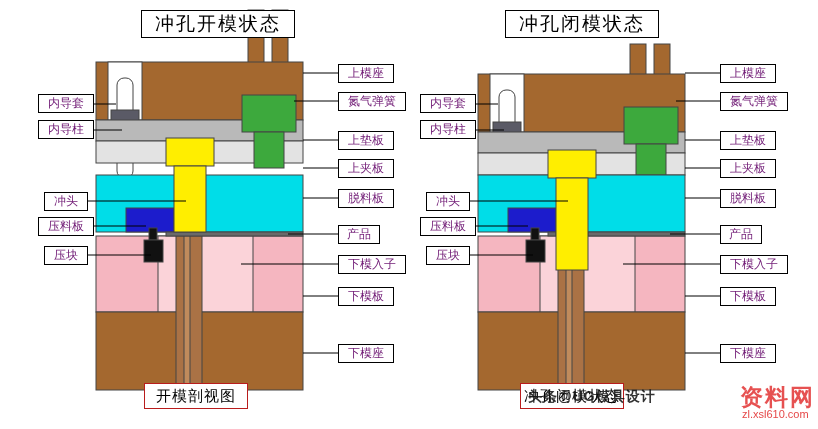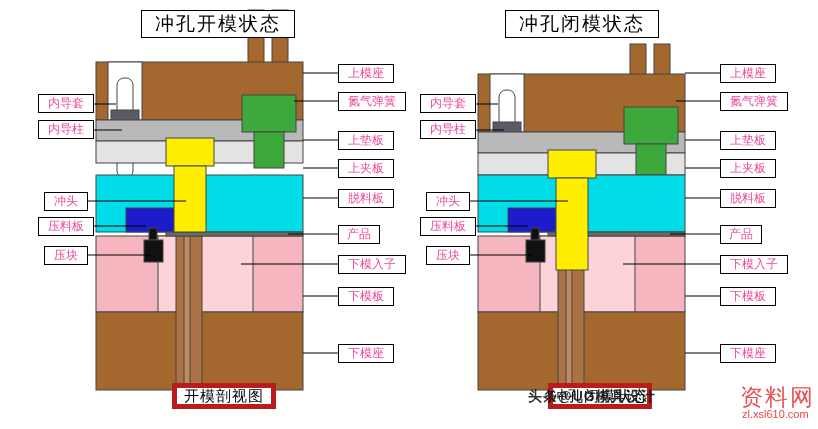--- a/index.html
+++ b/index.html
@@ -9,39 +9,39 @@
   }
   .figure{position:absolute;width:372px;height:420px;}
   .figure svg{position:absolute;left:0;top:0;}
   .title-box{
     position:absolute;border:1px solid #000;background:#fff;
     display:flex;align-items:center;justify-content:center;
     font:19px "Liberation Serif",serif;letter-spacing:2px;color:#000;
     box-sizing:border-box;white-space:nowrap;
   }
   .caption-box{
-    position:absolute;border:5px solid #b91c1c;background:#fff;
+    position:absolute;border:1px solid #b91c1c;background:#fff;
     display:flex;align-items:center;justify-content:center;
     font:15px "Liberation Serif",serif;letter-spacing:1px;color:#000;
-    box-sizing:border-box;white-space:nowrap;margin-left:28px;
+    box-sizing:border-box;white-space:nowrap;
   }
   .label{
     position:absolute;border:1px solid #000;background:#fff;height:19px;
     display:flex;align-items:center;justify-content:center;
-    font-size:12px;color:#ec4899;box-sizing:border-box;white-space:nowrap;
+    font-size:12px;color:#701a75;box-sizing:border-box;white-space:nowrap;
     padding:7px 2px;
   }
   .die rect{stroke:#444;stroke-width:1;}
   .leader{stroke:#000;stroke-width:1;}
   .wm-byline{
     position:absolute;left:528px;top:388px;font-size:14px;font-weight:bold;
     color:rgba(20,20,20,0.88);letter-spacing:1px;z-index:9;
   }
   .wm-site{
-    position:absolute;left:740px;top:382px;font-size:23px;font-weight:normal;
+    position:absolute;left:740px;top:382px;font-size:23px;font-weight:bold;
     color:rgba(226,50,50,0.85);letter-spacing:2px;z-index:9;
   }
   .wm-url{
     position:absolute;left:742px;top:408px;font-size:11px;
     color:rgba(226,50,50,0.9);z-index:9;
   }
 </style>
 </head>
 <body>
 

